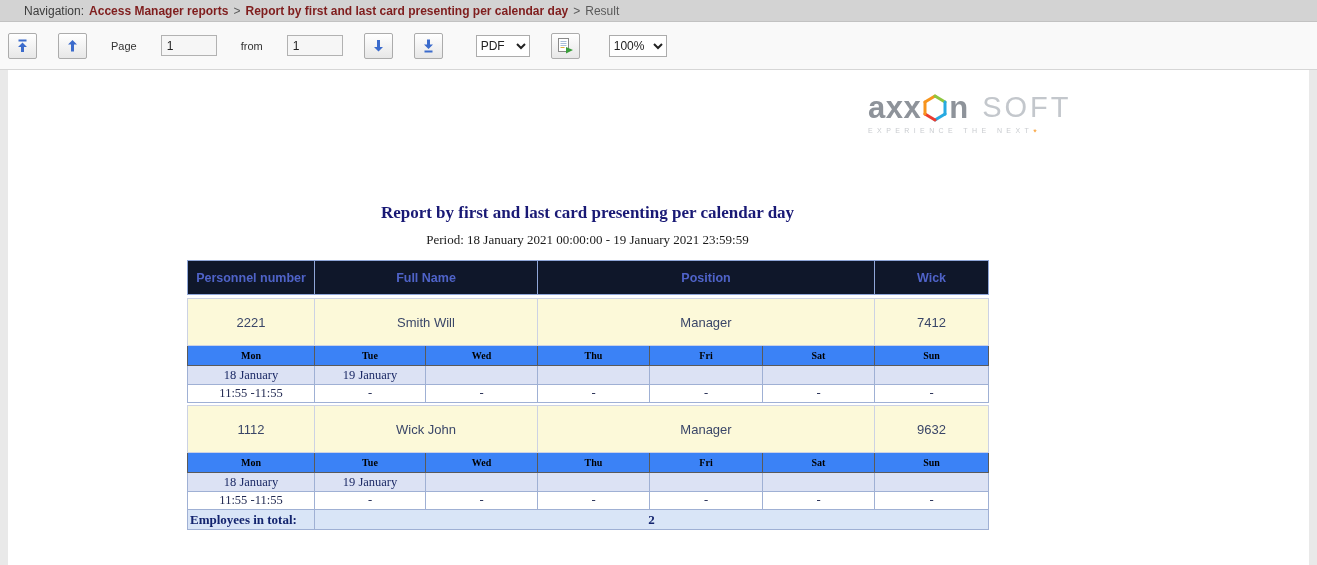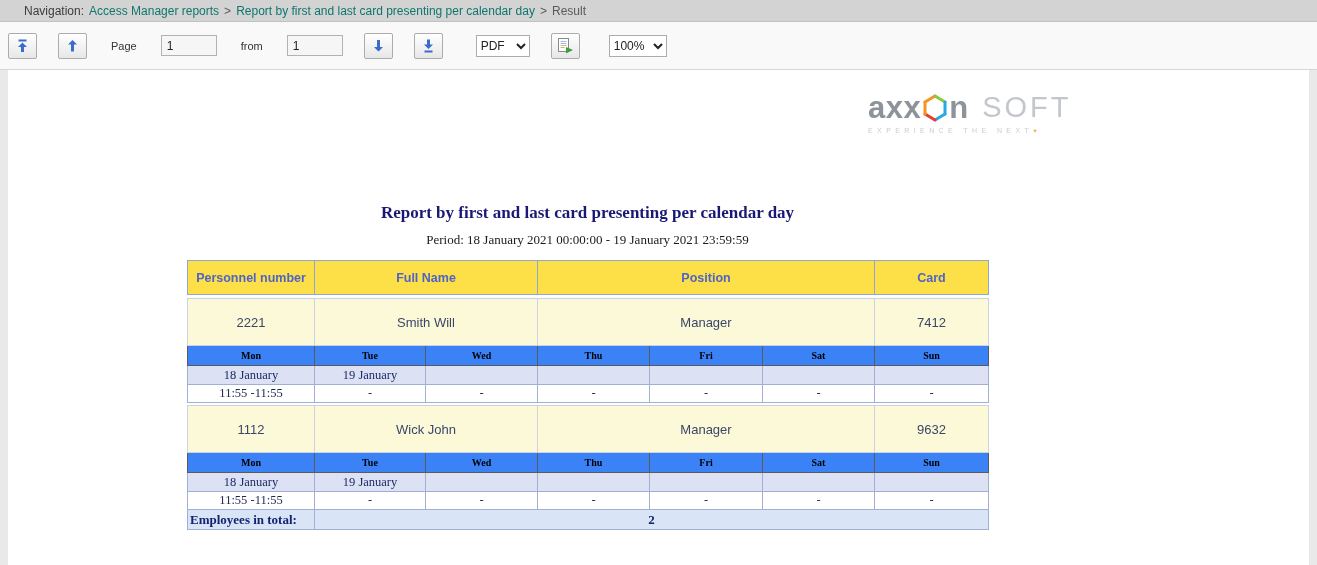--- a/index.html
+++ b/index.html
@@ -11,21 +11,21 @@
     overflow:hidden;
   }
 
   
   .navbar {
     position:absolute; top:0; left:0; width:100%; height:22px;
     background:#d3d3d3; border-bottom:1px solid #c2c2c2;
     display:flex; align-items:center; padding-left:24px;
     font-size:12px; color:#3c3c3c; gap:5px; white-space:nowrap;
   }
-  .navbar a { color:#0f766e; font-weight:normal; text-decoration:none; cursor:pointer; }
+  .navbar a { color:#7f1d1d; font-weight:bold; text-decoration:none; cursor:pointer; }
   .navbar .sep, .navbar .current { color:#5a5a5a; }
 
   
   .toolbar {
     position:absolute; top:22px; left:0; width:100%; height:48px;
     background:#f9f9f9; border-bottom:1px solid #d6d6d6;
     display:flex; align-items:center; padding-left:8px; gap:21px;
   }
   .tb-btn {
     width:29px; height:26px; border:1px solid #acacac; border-radius:2px;
@@ -67,21 +67,21 @@
   .report-period {
     margin-top:9px; text-align:center;
     font-family:"Liberation Serif", serif; font-size:13px; color:#1a1a1a;
   }
   .department-line { margin-top:33px; font-size:14px; color:#3c4c86; }
   .department-line .dep-value { font-weight:bold; color:#2b3a75; font-size:14.5px; margin-left:2px; }
 
   
   table.report-table { margin-top:12px; width:801px; border-collapse:collapse; table-layout:fixed; }
   .main-th {
-    background:#fde047; color:#4f63c8; font-size:12.5px; font-weight:bold;
+    background:#0f172a; color:#4f63c8; font-size:12.5px; font-weight:bold;
     height:34px; border:1px solid #8fa6d8; text-align:center; vertical-align:middle;
   }
   .spacer-cell { border:none; background:#fff; padding:0; line-height:0; }
   .emp-cell {
     background:#fcf9d9; color:#3a4668; font-size:13px; height:47px;
     text-align:center; vertical-align:middle; border:1px solid #ccd2e4;
   }
   .day-th {
     background:#3b82f6; color:#000; font-family:"Liberation Serif", serif;
     font-weight:bold; font-size:10px; height:20px; border:1px solid #5a5a5a; text-align:center;
@@ -191,21 +191,21 @@
         <col style="width:112px">
           <col style="width:113px">
           <col style="width:112px">
           <col style="width:114px">
       </colgroup>
       <tbody id="report-table-body">
           <tr class="main-header-row">
             <th class="main-th">Personnel number</th>
             <th class="main-th" colspan="2">Full Name</th>
             <th class="main-th" colspan="3">Position</th>
-            <th class="main-th">Card</th>
+            <th class="main-th">Wick</th>
           </tr>
           <tr class="spacer-row">
             <td class="spacer-cell" colspan="7" style="height: 4px;"></td>
           </tr>
           <tr class="employee-row">
             <td class="emp-cell">2221</td>
             <td class="emp-cell" colspan="2">Smith Will</td>
             <td class="emp-cell" colspan="3">Manager</td>
             <td class="emp-cell">7412</td>
           </tr>

